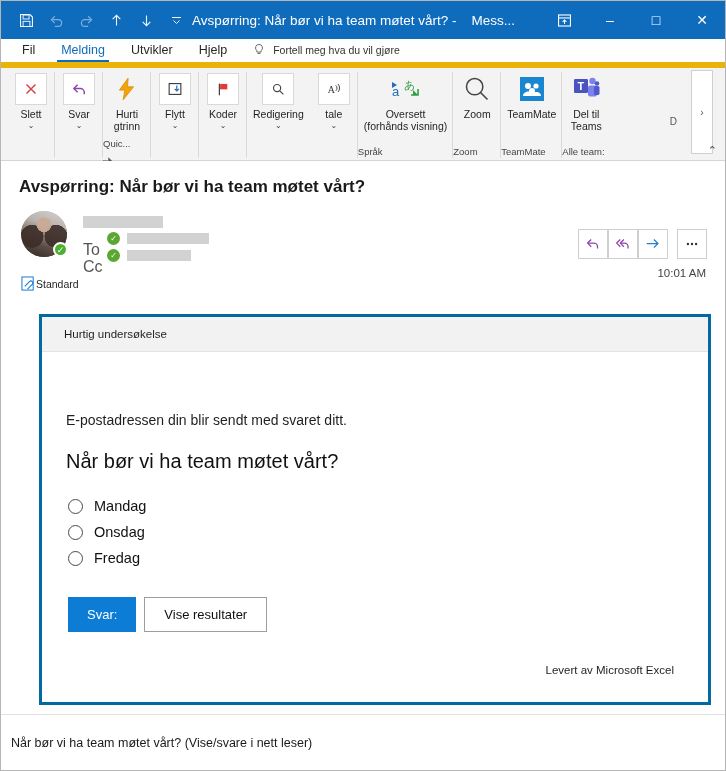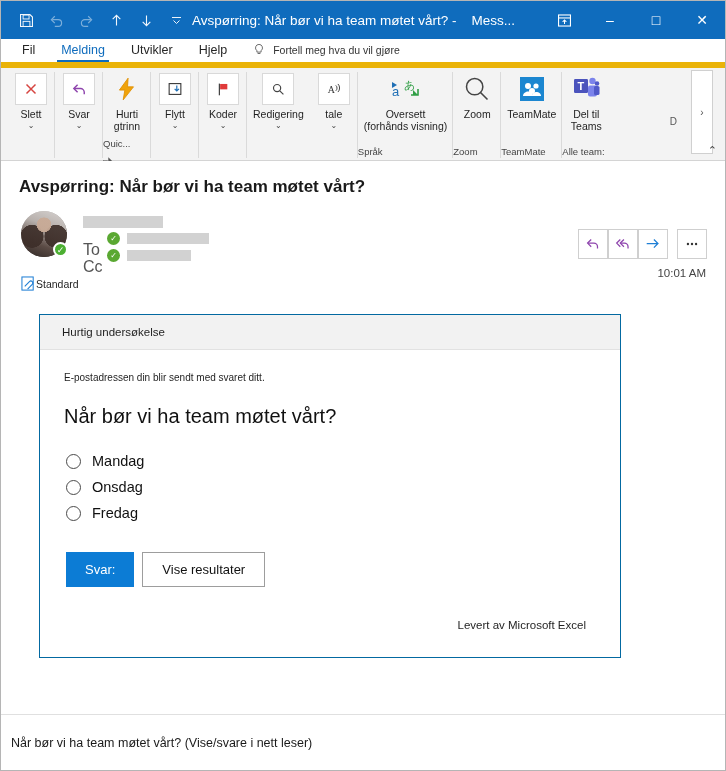--- a/index.html
+++ b/index.html
@@ -107,25 +107,25 @@
 
   .actionbar { position:absolute; right:18px; top:32px; display:flex; align-items:center; gap:9px; }
   .act { width:30px; height:30px; border:1px solid #cfcfcf; background:#fff;
          display:flex; align-items:center; justify-content:center; }
   .timestamp { position:absolute; right:19px; top:70px; font-size:11.5px; color:#444; }
 
   .attachrow { display:flex; align-items:center; padding:12px 0 0 20px; }
   .attach-name { font-size:10.5px; color:#1f1f1f; }
 
   
-  .card { margin:22px 0 0 38px; width:582px; border:1px solid #0369a1; background:#fff; }
+  .card { margin:22px 0 0 38px; width:672px; border:3px solid #0369a1; background:#fff; }
   .card-head { background:#f2f2f2; border-bottom:1px solid #e2e2e2; padding:11px 0 11px 22px;
                font-size:11.5px; color:#1f1f1f; }
   .card-body { padding:22px 22px 26px 22px; }
-  .card-note { font-size:10px; color:#1f1f1f; padding-left:2px; }
+  .card-note { font-size:14px; color:#1f1f1f; padding-left:2px;margin-top:38px; }
   .card-q { font-size:20px; color:#111; margin-top:22px; padding-left:2px; }
   .opts { margin-top:20px; }
   .opt { display:flex; align-items:center; gap:11px; padding:5px 0 5px 4px; }
   .radio { width:15px; height:15px; border:1.4px solid #4a4a4a; border-radius:50%; background:#fff; }
   .opt-label { font-size:14.5px; color:#111; }
   .cardbtns { display:flex; gap:8px; margin-top:26px; padding-left:4px; }
   .btn-primary { background:#0c7cd5; color:#fff; font-size:13px; padding:9px 19px; border:none; }
   .btn-secondary { background:#fff; color:#111; font-size:13px; padding:9px 19px;
                    border:1px solid #9d9d9d; }
   .card-foot { text-align:right; font-size:11.5px; color:#1f1f1f; margin-top:32px; padding-right:12px; }

